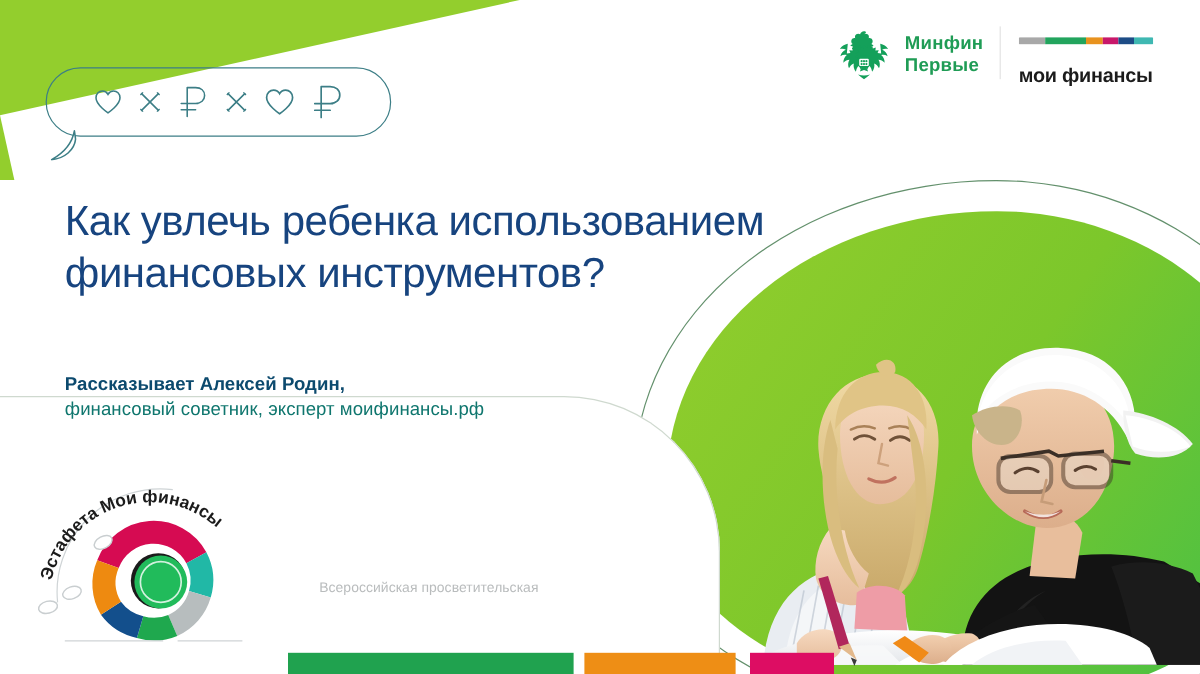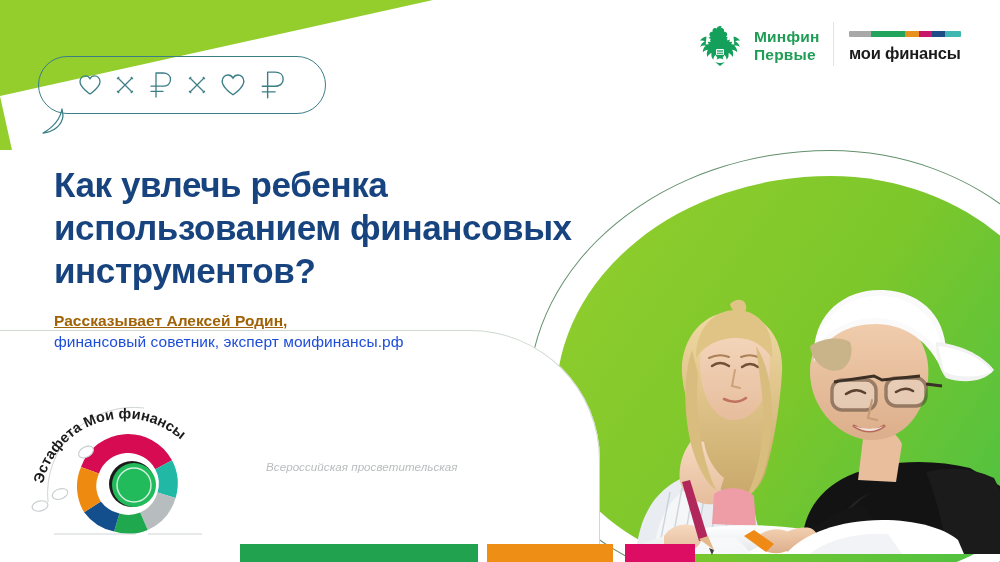--- a/index.html
+++ b/index.html
@@ -101,49 +101,49 @@
   }
   .logo-minfin .txt{
     font-size:15.5px; line-height:18.5px; color:#1f9c55; font-weight:600; letter-spacing:.2px;
   }
   .logo-mf{
     position:absolute; left:849px; top:31px; width:118px;
   }
   .mf-bar{ display:flex; height:6px; width:112px; border-radius:1px; overflow:hidden; }
   .mf-bar i{ display:block; height:100%; }
   .mf-word{
-    margin-top:7px; font-size:16.5px; font-weight:700; color:#1b1b1b; letter-spacing:-.2px;
+    margin-top:17px; font-size:16.5px; font-weight:700; color:#1b1b1b; letter-spacing:-.2px;
     white-space:nowrap;
   }
   .logo-divider{
     position:absolute; left:833px; top:22px; width:1px; height:44px; background:#e3e3e3;
   }
 
   
   .headline{
     position:absolute; left:54px; top:163px; width:600px;
-    font-size:35px; line-height:43px; font-weight:700; color:#17447f;
+    font-size:35px; line-height:43px; font-weight:400; color:#17447f;
     letter-spacing:-.4px;
   }
   .byline{ position:absolute; left:54px; top:311px; width:560px; }
   .byline .l1{
-    font-size:15.5px; font-weight:700; color:#a16207; line-height:20px; letter-spacing:.05px;text-decoration:underline;
+    font-size:15.5px; font-weight:700; color:#0c4a6e; line-height:20px; letter-spacing:.05px;
   }
   .byline .l2{
-    font-size:15.5px; font-weight:400; color:#1d4ed8; line-height:21px; letter-spacing:.05px;
+    font-size:15.5px; font-weight:400; color:#0f766e; line-height:21px; letter-spacing:.05px;
   }
 
   
   .estafeta{ position:absolute; left:24px; top:392px; width:200px; height:150px; }
   .estafeta svg{ display:block; }
 
   
   .footer-cap{
-    position:absolute; left:266px; top:459px; width:290px;
-    font-size:11.6px; line-height:15.4px; color:#b9bcbd; letter-spacing:.05px;font-style:italic;
+    position:absolute; left:266px; top:482px; width:290px;
+    font-size:11.6px; line-height:15.4px; color:#b9bcbd; letter-spacing:.05px;
   }
 
   
   .bottombar{ position:absolute; left:0; top:544px; width:1000px; height:18px; }
   .bottombar i{ position:absolute; top:0; height:18px; display:block; }
   .bb-green { left:240px; width:238px; }
   .bb-orange{ left:487px; width:126px; }
   .bb-magenta{ left:625px; width:70px; }
 </style>
 </head>

